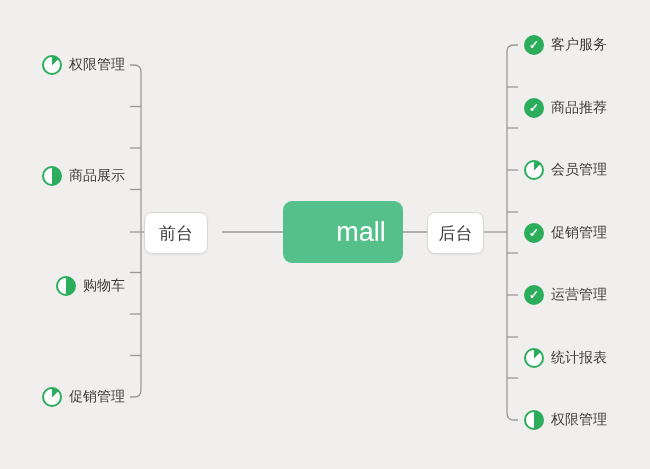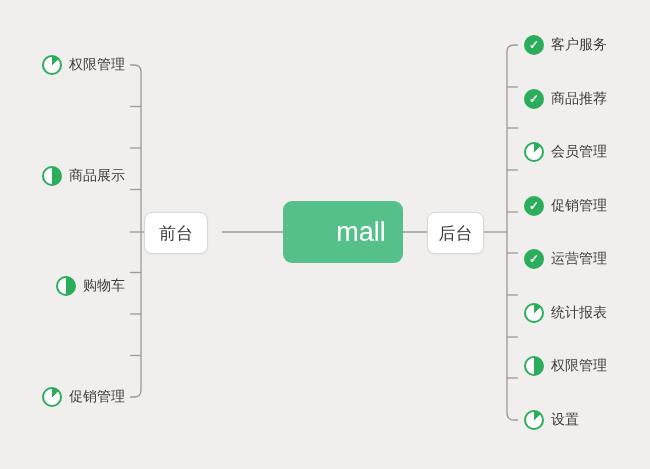--- a/index.html
+++ b/index.html
@@ -114,21 +114,17 @@
     <span class="label">运营管理</span>
   </div>
   <div class="row">
     <span class="icon" style="background: conic-gradient(rgb(43, 173, 92) 45deg, rgb(255, 255, 255) 0deg);"></span>
     <span class="label">统计报表</span>
   </div>
   <div class="row">
     <span class="icon" style="background: conic-gradient(rgb(43, 173, 92) 180deg, rgb(255, 255, 255) 0deg);"></span>
     <span class="label">权限管理</span>
   </div>
-  <div class="row">
-    <span class="icon" style="background: conic-gradient(rgb(43, 173, 92) 45deg, rgb(255, 255, 255) 0deg);"></span>
-    <span class="label">设置</span>
-  </div>
 </div>
 
 <div class="node" id="node-front">前台</div>
 <div class="node" id="node-center">mall</div>
 <div class="node" id="node-back">后台</div>
 
 </body></html>

